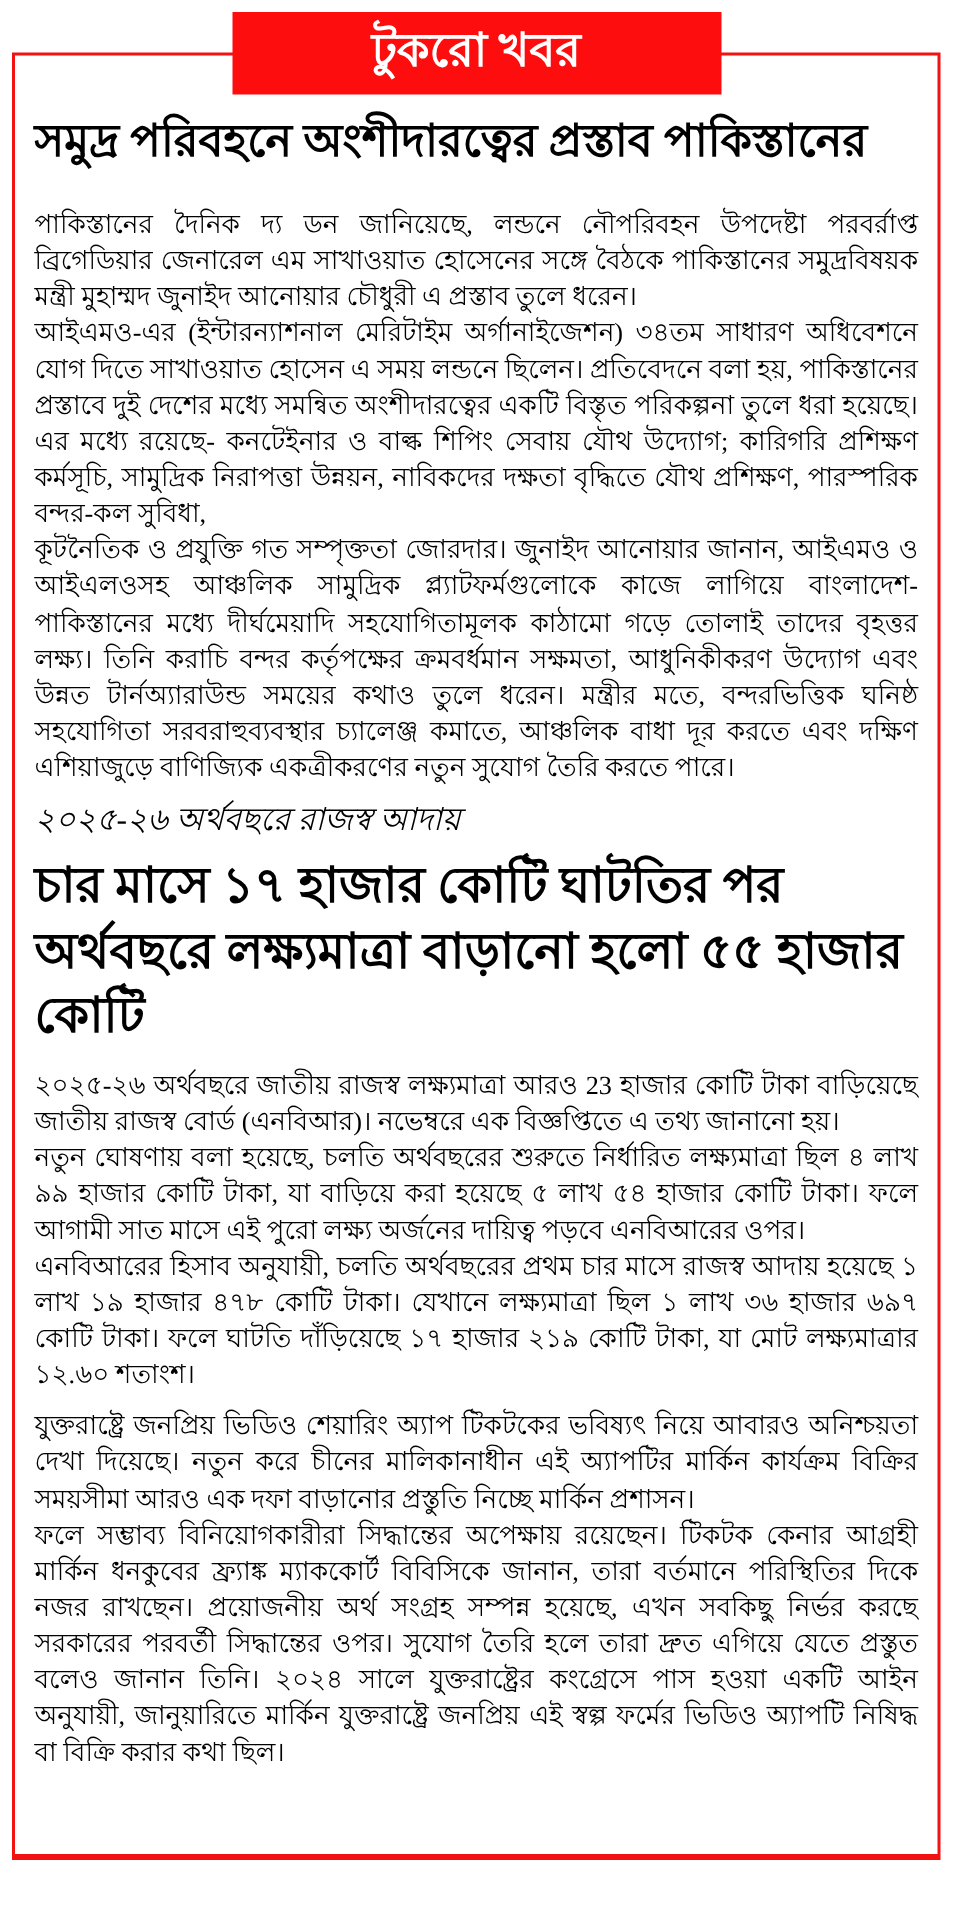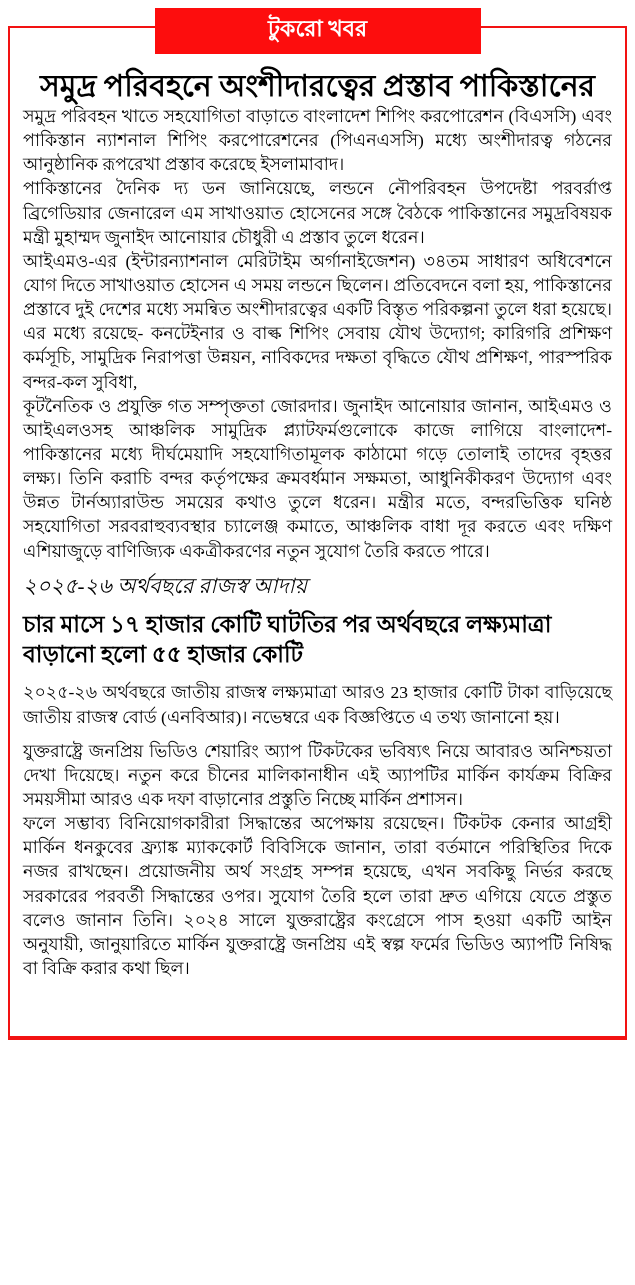--- a/index.html
+++ b/index.html
@@ -18,44 +18,43 @@
     padding-top: 8px;
   }
   .banner {
     position: relative;
     z-index: 2;
     width: 326px;
     margin: 0 auto;
     background: #fd0d0d;
     color: #ffffff;
     text-align: center;
-    font-size: 22px;
+    font-size: 31px;
     font-weight: 700;
     line-height: 1.0;
     padding: 10px 0 14px;
   }
   .news-box {
     position: relative;
     z-index: 1;
     margin: -28px 8px 8px;
     border: 2px solid #f21212;
     border-bottom-width: 4px;
     padding: 38px 13px 56px;
     background: #ffffff;
   }
   .headline-lg {
     font-size: 30px;
     font-weight: 700;
     line-height: 1.2;
-    margin: 2px 0 0;
+    margin: 2px 0 24px;
     letter-spacing: 0;
-    text-align: center;
   }
   .headline-xl {
-    font-size: 23px;
+    font-size: 33px;
     font-weight: 700;
     line-height: 1.32;
     margin: 12px 0 10px;
   }
   .kicker {
     font-size: 21px;
     font-style: italic;
     font-weight: 400;
     margin: 12px 0 4px;
     line-height: 1.1;
@@ -73,30 +72,31 @@
 <body>
 
 <div class="page">
 
   <div class="banner">টুকরো খবর</div>
 
   <div class="news-box">
 
     <article class="article">
       <h1 class="headline-lg">সমুদ্র পরিবহনে অংশীদারত্বের প্রস্তাব পাকিস্তানের</h1>
-      <p class="body-text">সমুদ্র পরিবহন খাতে সহযোগিতা বাড়াতে বাংলাদেশ শিপিং করপোরেশন (বিএসসি) এবং পাকিস্তান ন্যাশনাল শিপিং করপোরেশনের (পিএনএসসি) মধ্যে অংশীদারত্ব গঠনের আনুষ্ঠানিক রূপরেখা প্রস্তাব করেছে ইসলামাবাদ।</p>
       <p class="body-text">পাকিস্তানের দৈনিক দ্য ডন জানিয়েছে, লন্ডনে নৌপরিবহন উপদেষ্টা পরবর্রাপ্ত ব্রিগেডিয়ার জেনারেল এম সাখাওয়াত হোসেনের সঙ্গে বৈঠকে পাকিস্তানের সমুদ্রবিষয়ক মন্ত্রী মুহাম্মদ জুনাইদ আনোয়ার চৌধুরী এ প্রস্তাব তুলে ধরেন।</p>
       <p class="body-text">আইএমও-এর (ইন্টারন্যাশনাল মেরিটাইম অর্গানাইজেশন) ৩৪তম সাধারণ অধিবেশনে যোগ দিতে সাখাওয়াত হোসেন এ সময় লন্ডনে ছিলেন। প্রতিবেদনে বলা হয়, পাকিস্তানের প্রস্তাবে দুই দেশের মধ্যে সমন্বিত অংশীদারত্বের একটি বিস্তৃত পরিকল্পনা তুলে ধরা হয়েছে। এর মধ্যে রয়েছে- কনটেইনার ও বাল্ক শিপিং সেবায় যৌথ উদ্যোগ; কারিগরি প্রশিক্ষণ কর্মসূচি, সামুদ্রিক নিরাপত্তা উন্নয়ন, নাবিকদের দক্ষতা বৃদ্ধিতে যৌথ প্রশিক্ষণ, পারস্পরিক বন্দর-কল সুবিধা,</p>
       <p class="body-text">কূটনৈতিক ও প্রযুক্তি গত সম্পৃক্ততা জোরদার। জুনাইদ আনোয়ার জানান, আইএমও ও আইএলওসহ আঞ্চলিক সামুদ্রিক প্ল্যাটফর্মগুলোকে কাজে লাগিয়ে বাংলাদেশ-পাকিস্তানের মধ্যে দীর্ঘমেয়াদি সহযোগিতামূলক কাঠামো গড়ে তোলাই তাদের বৃহত্তর লক্ষ্য। তিনি করাচি বন্দর কর্তৃপক্ষের ক্রমবর্ধমান সক্ষমতা, আধুনিকীকরণ উদ্যোগ এবং উন্নত টার্নঅ্যারাউন্ড সময়ের কথাও তুলে ধরেন। মন্ত্রীর মতে, বন্দরভিত্তিক ঘনিষ্ঠ সহযোগিতা সরবরাহুব্যবস্থার চ্যালেঞ্জ কমাতে, আঞ্চলিক বাধা দূর করতে এবং দক্ষিণ এশিয়াজুড়ে বাণিজ্যিক একত্রীকরণের নতুন সুযোগ তৈরি করতে পারে।</p>
     </article>
 
     <article class="article">
       <div class="kicker">২০২৫-২৬ অর্থবছরে রাজস্ব আদায়</div>
       <h2 class="headline-xl">চার মাসে ১৭ হাজার কোটি ঘাটতির পর অর্থবছরে লক্ষ্যমাত্রা বাড়ানো হলো ৫৫ হাজার কোটি</h2>
       <p class="body-text">২০২৫-২৬ অর্থবছরে জাতীয় রাজস্ব লক্ষ্যমাত্রা আরও 23 হাজার কোটি টাকা বাড়িয়েছে জাতীয় রাজস্ব বোর্ড (এনবিআর)। নভেম্বরে এক বিজ্ঞপ্তিতে এ তথ্য জানানো হয়।</p>
+      <p class="body-text">নতুন ঘোষণায় বলা হয়েছে, চলতি অর্থবছরের শুরুতে নির্ধারিত লক্ষ্যমাত্রা ছিল ৪ লাখ ৯৯ হাজার কোটি টাকা, যা বাড়িয়ে করা হয়েছে ৫ লাখ ৫৪ হাজার কোটি টাকা। ফলে আগামী সাত মাসে এই পুরো লক্ষ্য অর্জনের দায়িত্ব পড়বে এনবিআরের ওপর।</p>
+      <p class="body-text">এনবিআরের হিসাব অনুযায়ী, চলতি অর্থবছরের প্রথম চার মাসে রাজস্ব আদায় হয়েছে ১ লাখ ১৯ হাজার ৪৭৮ কোটি টাকা। যেখানে লক্ষ্যমাত্রা ছিল ১ লাখ ৩৬ হাজার ৬৯৭ কোটি টাকা। ফলে ঘাটতি দাঁড়িয়েছে ১৭ হাজার ২১৯ কোটি টাকা, যা মোট লক্ষ্যমাত্রার ১২.৬০ শতাংশ।</p>
     </article>
 
     <article class="article">
       <p class="body-text">যুক্তরাষ্ট্রে জনপ্রিয় ভিডিও শেয়ারিং অ্যাপ টিকটকের ভবিষ্যৎ নিয়ে আবারও অনিশ্চয়তা দেখা দিয়েছে। নতুন করে চীনের মালিকানাধীন এই অ্যাপটির মার্কিন কার্যক্রম বিক্রির সময়সীমা আরও এক দফা বাড়ানোর প্রস্তুতি নিচ্ছে মার্কিন প্রশাসন।</p>
       <p class="body-text">ফলে সম্ভাব্য বিনিয়োগকারীরা সিদ্ধান্তের অপেক্ষায় রয়েছেন। টিকটক কেনার আগ্রহী মার্কিন ধনকুবের ফ্র্যাঙ্ক ম্যাককোর্ট বিবিসিকে জানান, তারা বর্তমানে পরিস্থিতির দিকে নজর রাখছেন। প্রয়োজনীয় অর্থ সংগ্রহ সম্পন্ন হয়েছে, এখন সবকিছু নির্ভর করছে সরকারের পরবর্তী সিদ্ধান্তের ওপর। সুযোগ তৈরি হলে তারা দ্রুত এগিয়ে যেতে প্রস্তুত বলেও জানান তিনি। ২০২৪ সালে যুক্তরাষ্ট্রের কংগ্রেসে পাস হওয়া একটি আইন অনুযায়ী, জানুয়ারিতে মার্কিন যুক্তরাষ্ট্রে জনপ্রিয় এই স্বল্প ফর্মের ভিডিও অ্যাপটি নিষিদ্ধ বা বিক্রি করার কথা ছিল।</p>
 
     </article>
 
   </div>
 </div>

